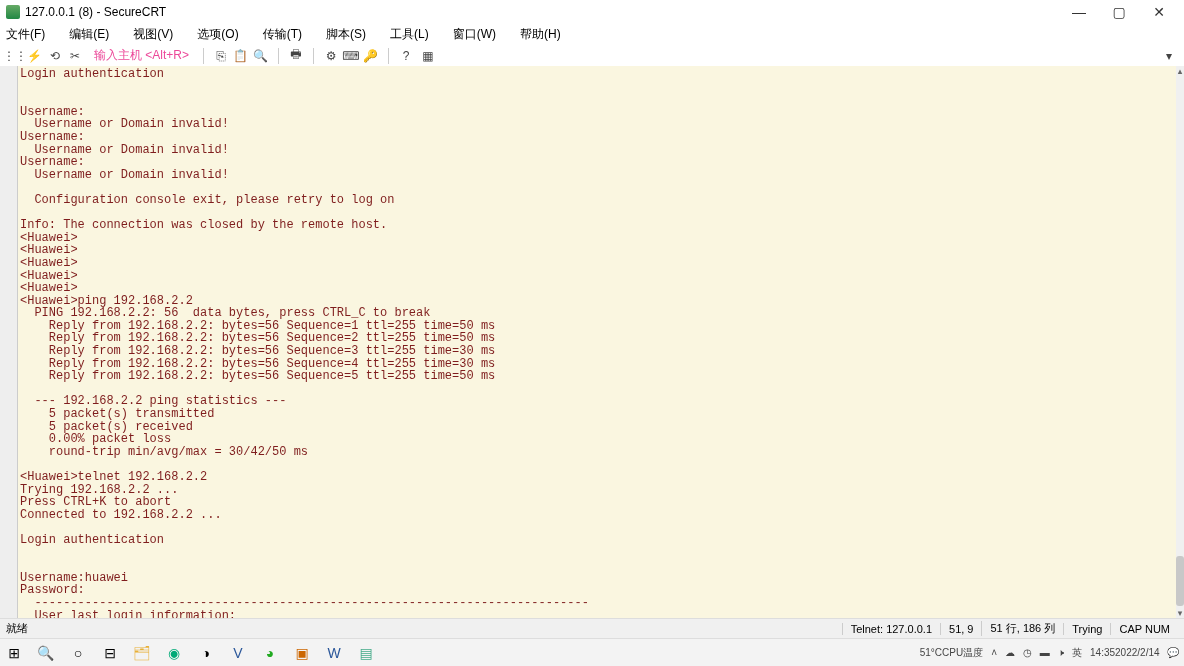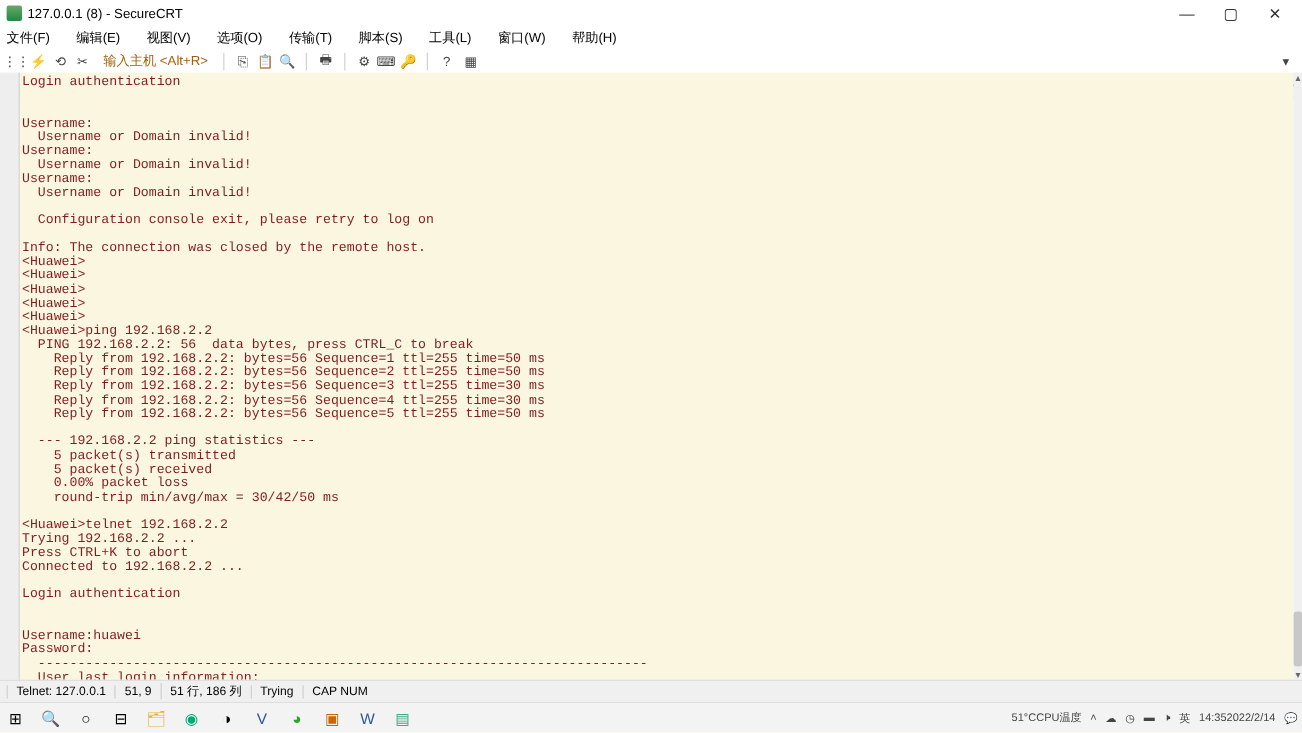--- a/index.html
+++ b/index.html
@@ -6,21 +6,21 @@
 body { font-family: "Segoe UI", Tahoma, sans-serif; font-size: 12px; background: #fff; width: 1184px; height: 666px; overflow: hidden; position: relative; }
 .titlebar { height: 24px; display: flex; align-items: center; padding: 0 6px; background: #fff; color: #000; }
 .titlebar .icon { width: 14px; height: 14px; margin-right: 5px; background: linear-gradient(#6a6,#284); border-radius: 2px; }
 .titlebar .title { flex: 1; font-size: 12px; }
 .winbtns { display: flex; gap: 18px; padding-right: 8px; }
 .winbtn { width: 22px; text-align: center; cursor: pointer; font-size: 14px; color: #333; }
 .menubar { height: 20px; display: flex; align-items: flex-start; padding: 2px 6px; gap: 24px; font-size: 12px; }
 .menubar span { cursor: pointer; }
 .toolbar { height: 24px; display: flex; align-items: center; padding: 0 6px; gap: 4px; border-bottom: 1px solid #ddd; font-size: 12px; }
 .tool { width: 18px; height: 18px; display: inline-flex; align-items: center; justify-content: center; cursor: pointer; color: #444; }
-.hostinput { color: #a16207; padding: 0 6px; flex: 0 0 auto; }
+.hostinput { color: #ec4899; padding: 0 6px; flex: 0 0 auto; }
 .toolbar .spacer { flex: 1; }
 .tabs { height: 22px; display: flex; align-items: end; padding-left: 18px; background: #f4f4f4; border-bottom: 1px solid #ccc; position: relative; }
 .tab { height: 20px; display: flex; align-items: center; padding: 0 6px; background: #fff; border: 1px solid #ccc; border-bottom: none; border-radius: 3px 3px 0 0; gap: 4px; }
 .tab .chk { color: #0a0; font-weight: bold; }
 .tab .cls { cursor: pointer; font-size: 11px; color: #555; }
 .tabnav { position: absolute; right: 6px; top: 3px; font-size: 10px; color: #555; display: flex; gap: 4px; }
 .vstrip { position: absolute; left: 0; top: 66px; width: 18px; height: 552px; background: #eee; border-right: 1px solid #ccc; font-size: 10px; writing-mode: vertical-rl; text-orientation: upright; color: #666; padding-top: 4px; }
 .terminal { position: absolute; left: 18px; top: 66px; right: 8px; bottom: 48px; background: #faf6e0; font-family: "Courier New", monospace; font-size: 12px; line-height: 1.05; padding: 2px 2px; color: #7f1d1d; white-space: pre; overflow: hidden; }
 .scroll { position: absolute; right: 0; top: 66px; width: 8px; bottom: 48px; background: #f0f0f0; }
 .scroll .up, .scroll .dn { height: 10px; text-align: center; font-size: 9px; color: #666; }
@@ -155,20 +155,21 @@
 &lt;Huawei&gt;
 &lt;Huawei&gt;</div>
 
 <div class="scroll">
   <div class="up">▴</div>
   <div class="thumb"></div>
   <div class="dn" style="position:absolute;bottom:0;left:0;right:0">▾</div>
 </div>
 
 <div class="statusbar">
+  <div class="sl">就绪</div>
   <div class="cell">Telnet: 127.0.0.1</div>
   <div class="cell">51,  9</div>
   <div class="cell">51 行, 186 列</div>
   <div class="cell">Trying</div>
   <div class="cell">CAP NUM</div>
 </div>
 
 <div class="taskbar">
   <span class="taskicon">⊞</span>
   <span class="taskicon">🔍</span>

